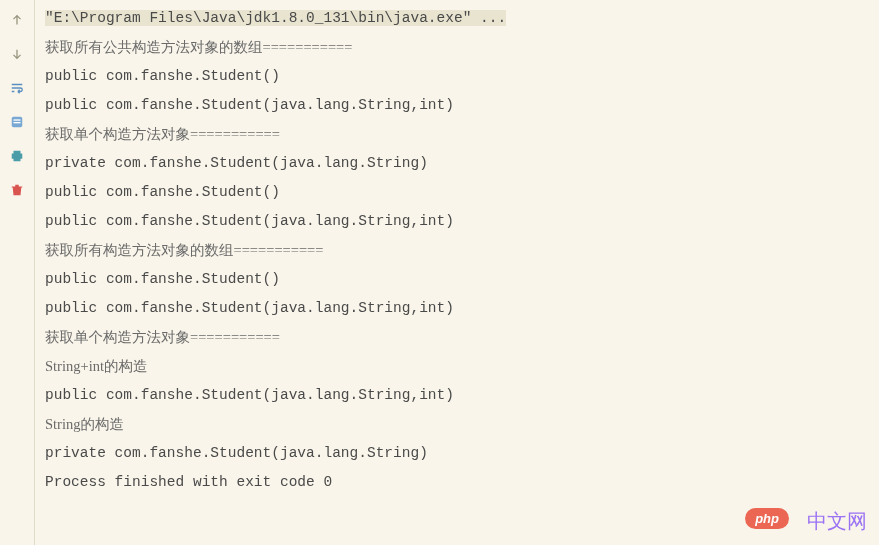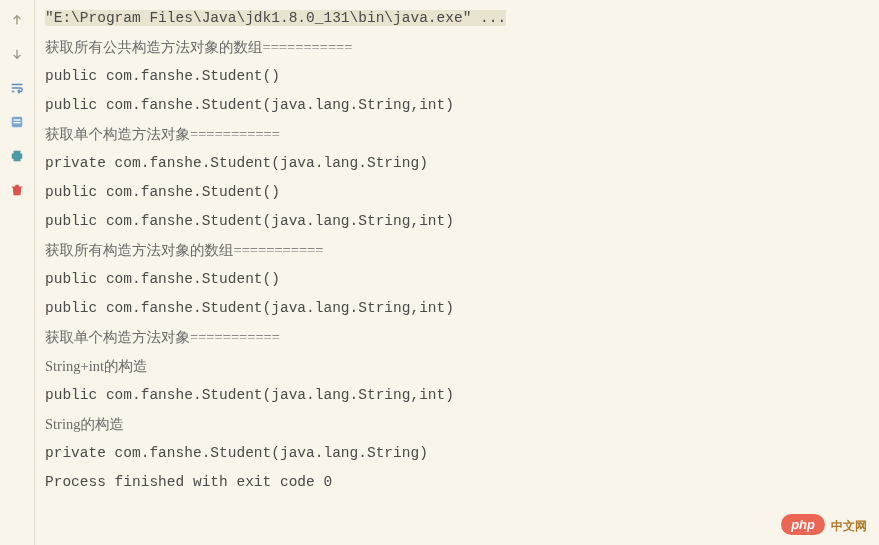--- a/index.html
+++ b/index.html
@@ -55,39 +55,39 @@
     }
     .chinese {
       font-family: Liberation Serif, serif;
       color: #6a6a6a;
     }
     .watermark {
       position: absolute;
       right: 12px;
       bottom: 10px;
       display: flex;
-      align-items: flex-end;
-      gap: 6px;
+      align-items: flex-start;
+      gap: 18px;
       opacity: 0.85;
     }
     .watermark-badge {
       background: #e94f3a;
       color: #fff;
       font-family: Arial, sans-serif;
       font-weight: bold;
       font-style: italic;
       font-size: 13px;
       padding: 3px 10px;
       border-radius: 11px;
     }
     .watermark-text {
       font-family: "Microsoft YaHei", sans-serif;
-      color: #a16207;
-      font-size: 12px;
-      font-weight: 700;
+      color: #8b5cf6;
+      font-size: 20px;
+      font-weight: 400;
     }
     .output-line { display: block; }
   </style>
 </head>
 <body>
 
 <div class="container">
   <div class="gutter">
     <div class="gutter-icon icon-grey">
       <svg viewBox="0 0 16 16">

